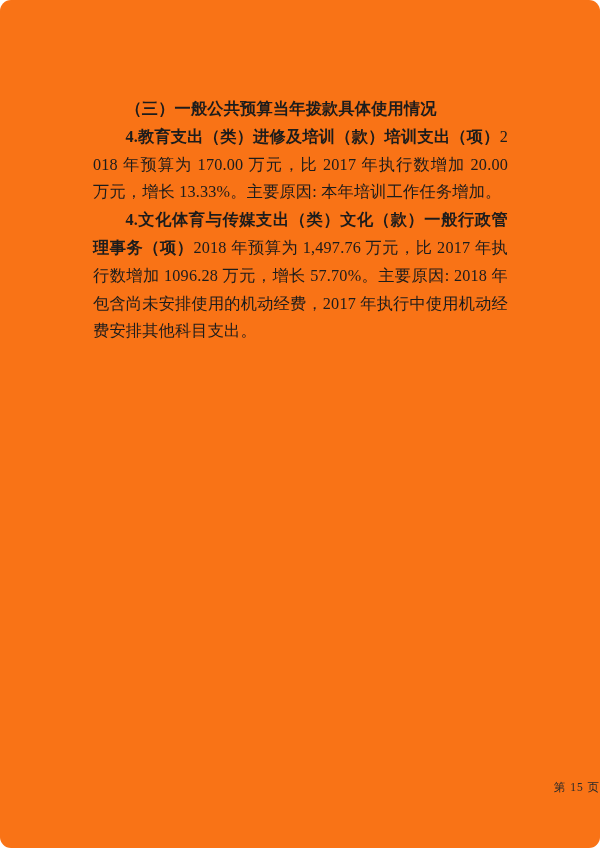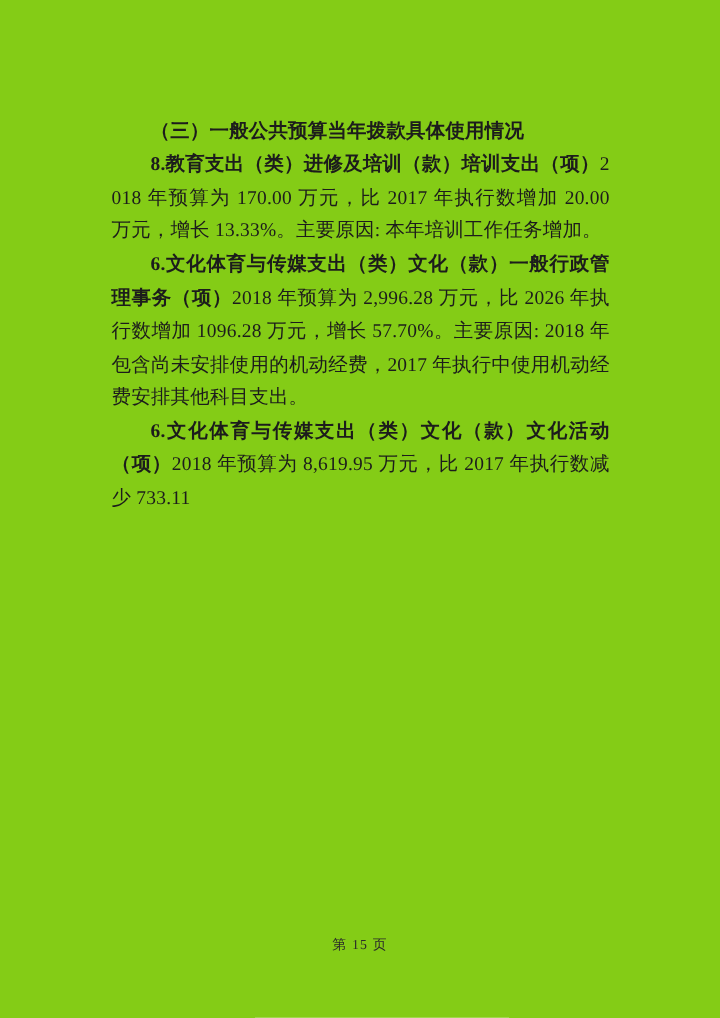--- a/index.html
+++ b/index.html
@@ -12,21 +12,22 @@
     background: #ffffff;
     overflow: hidden;
     position: relative;
     font-family: "Liberation Serif", "DejaVu Serif", serif;
     color: #1c1c1c;
     -webkit-font-smoothing: antialiased;
   }
   .page {
     position: absolute;
     inset: 0;
-    background: #84cc16;
+    background: #f97316;
+    border-radius: 11px;
   }
   .content {
     position: absolute;
     left: 93px;
     top: 96px;
     width: 415px;
   }
   .content p {
     margin: 0;
     font-size: 16.2px;
@@ -41,39 +42,38 @@
     font-weight: 700;
   }
   .section-heading {
     font-weight: 700;
   }
   .footer {
     position: absolute;
     left: 0;
     right: 0;
     top: 780px;
-    text-align: center;
+    text-align: right;
     font-size: 11.5px;
     letter-spacing: 1px;
     color: #2a2a2a;
   }
 </style>
 </head>
 <body>
 
 <div class="page">
   <div class="content">
 
     <p class="section-heading">（三）一般公共预算当年拨款具体使用情况</p>
 
 
-    <p><span class="b">8.教育支出（类）进修及培训（款）培训支出（项）</span><span>2018 年预算为 170.00 万元，比 2017 年执行数增加 20.00 万元，增长 13.33%。主要原因: 本年培训工作任务增加。</span></p>
+    <p><span class="b">4.教育支出（类）进修及培训（款）培训支出（项）</span><span>2018 年预算为 170.00 万元，比 2017 年执行数增加 20.00 万元，增长 13.33%。主要原因: 本年培训工作任务增加。</span></p>
 
 
-    <p><span class="b">6.文化体育与传媒支出（类）文化（款）一般行政管理事务（项）</span><span>2018 年预算为 2,996.28 万元，比 2026 年执行数增加 1096.28 万元，增长 57.70%。主要原因: 2018 年包含尚未安排使用的机动经费，2017 年执行中使用机动经费安排其他科目支出。</span></p>
+    <p><span class="b">4.文化体育与传媒支出（类）文化（款）一般行政管理事务（项）</span><span>2018 年预算为 1,497.76 万元，比 2017 年执行数增加 1096.28 万元，增长 57.70%。主要原因: 2018 年包含尚未安排使用的机动经费，2017 年执行中使用机动经费安排其他科目支出。</span></p>
 
 
-    <p><span class="b">6.文化体育与传媒支出（类）文化（款）文化活动（项）</span><span>2018 年预算为 8,619.95 万元，比 2017 年执行数减少 733.11</span></p>
 
   </div>
 
   <div class="footer">第 15 页</div>
 </div>
 
 </body></html>

